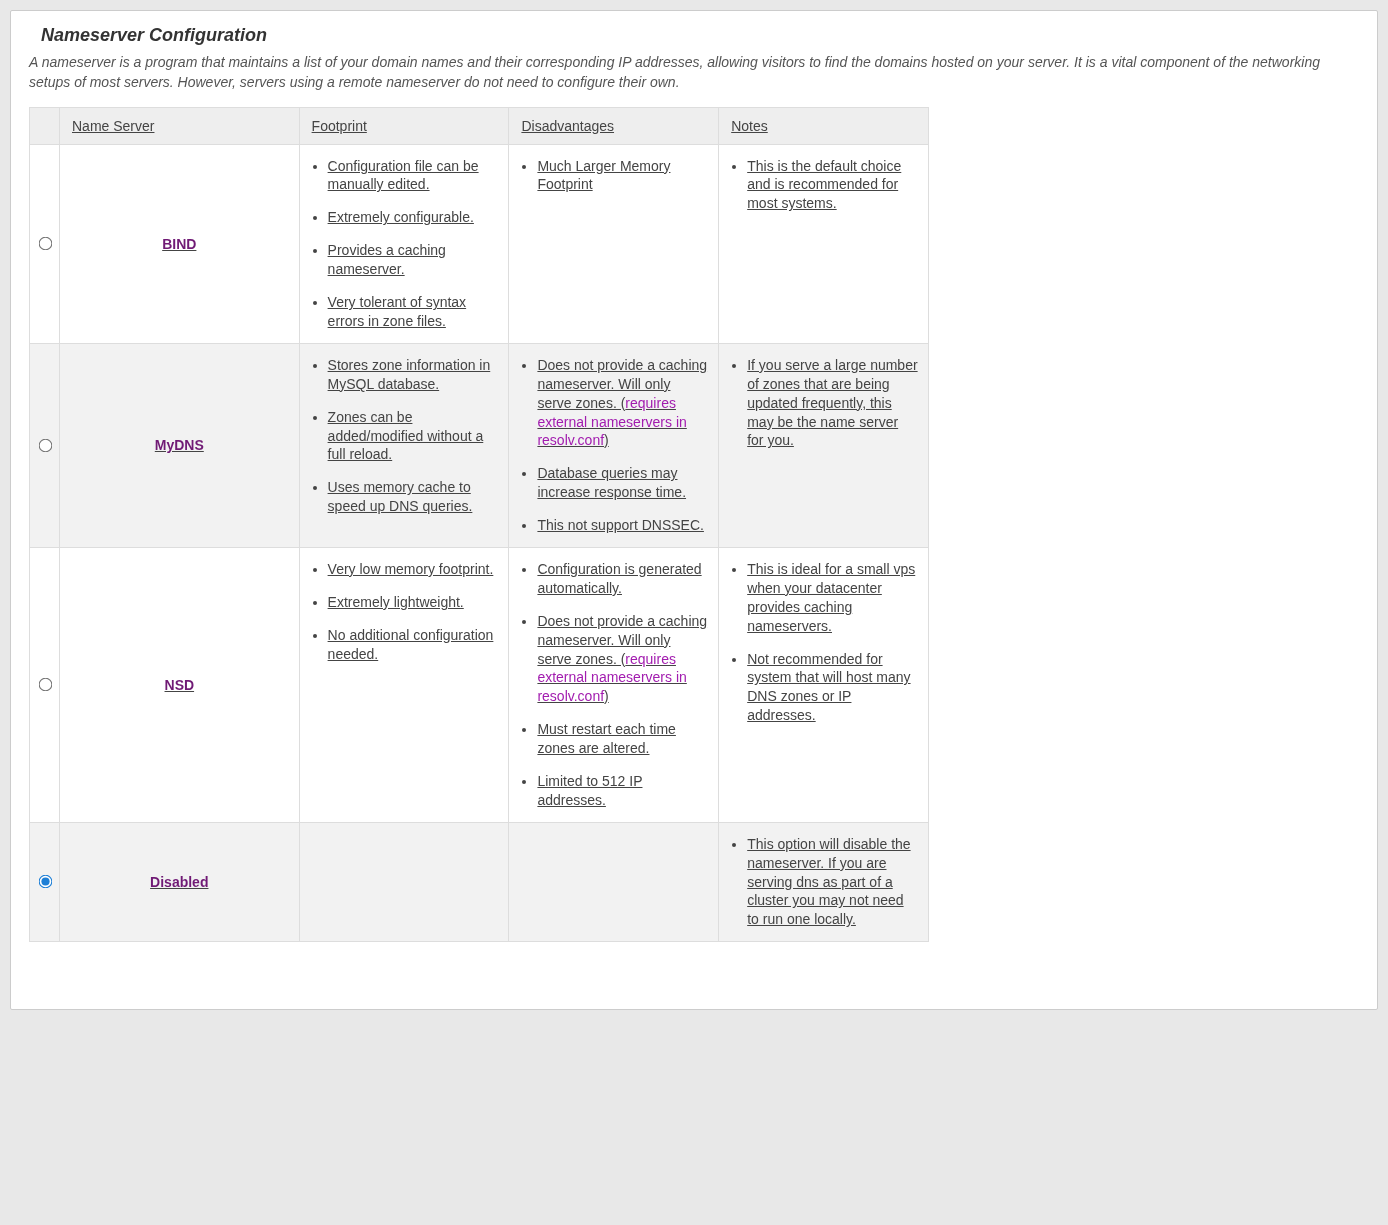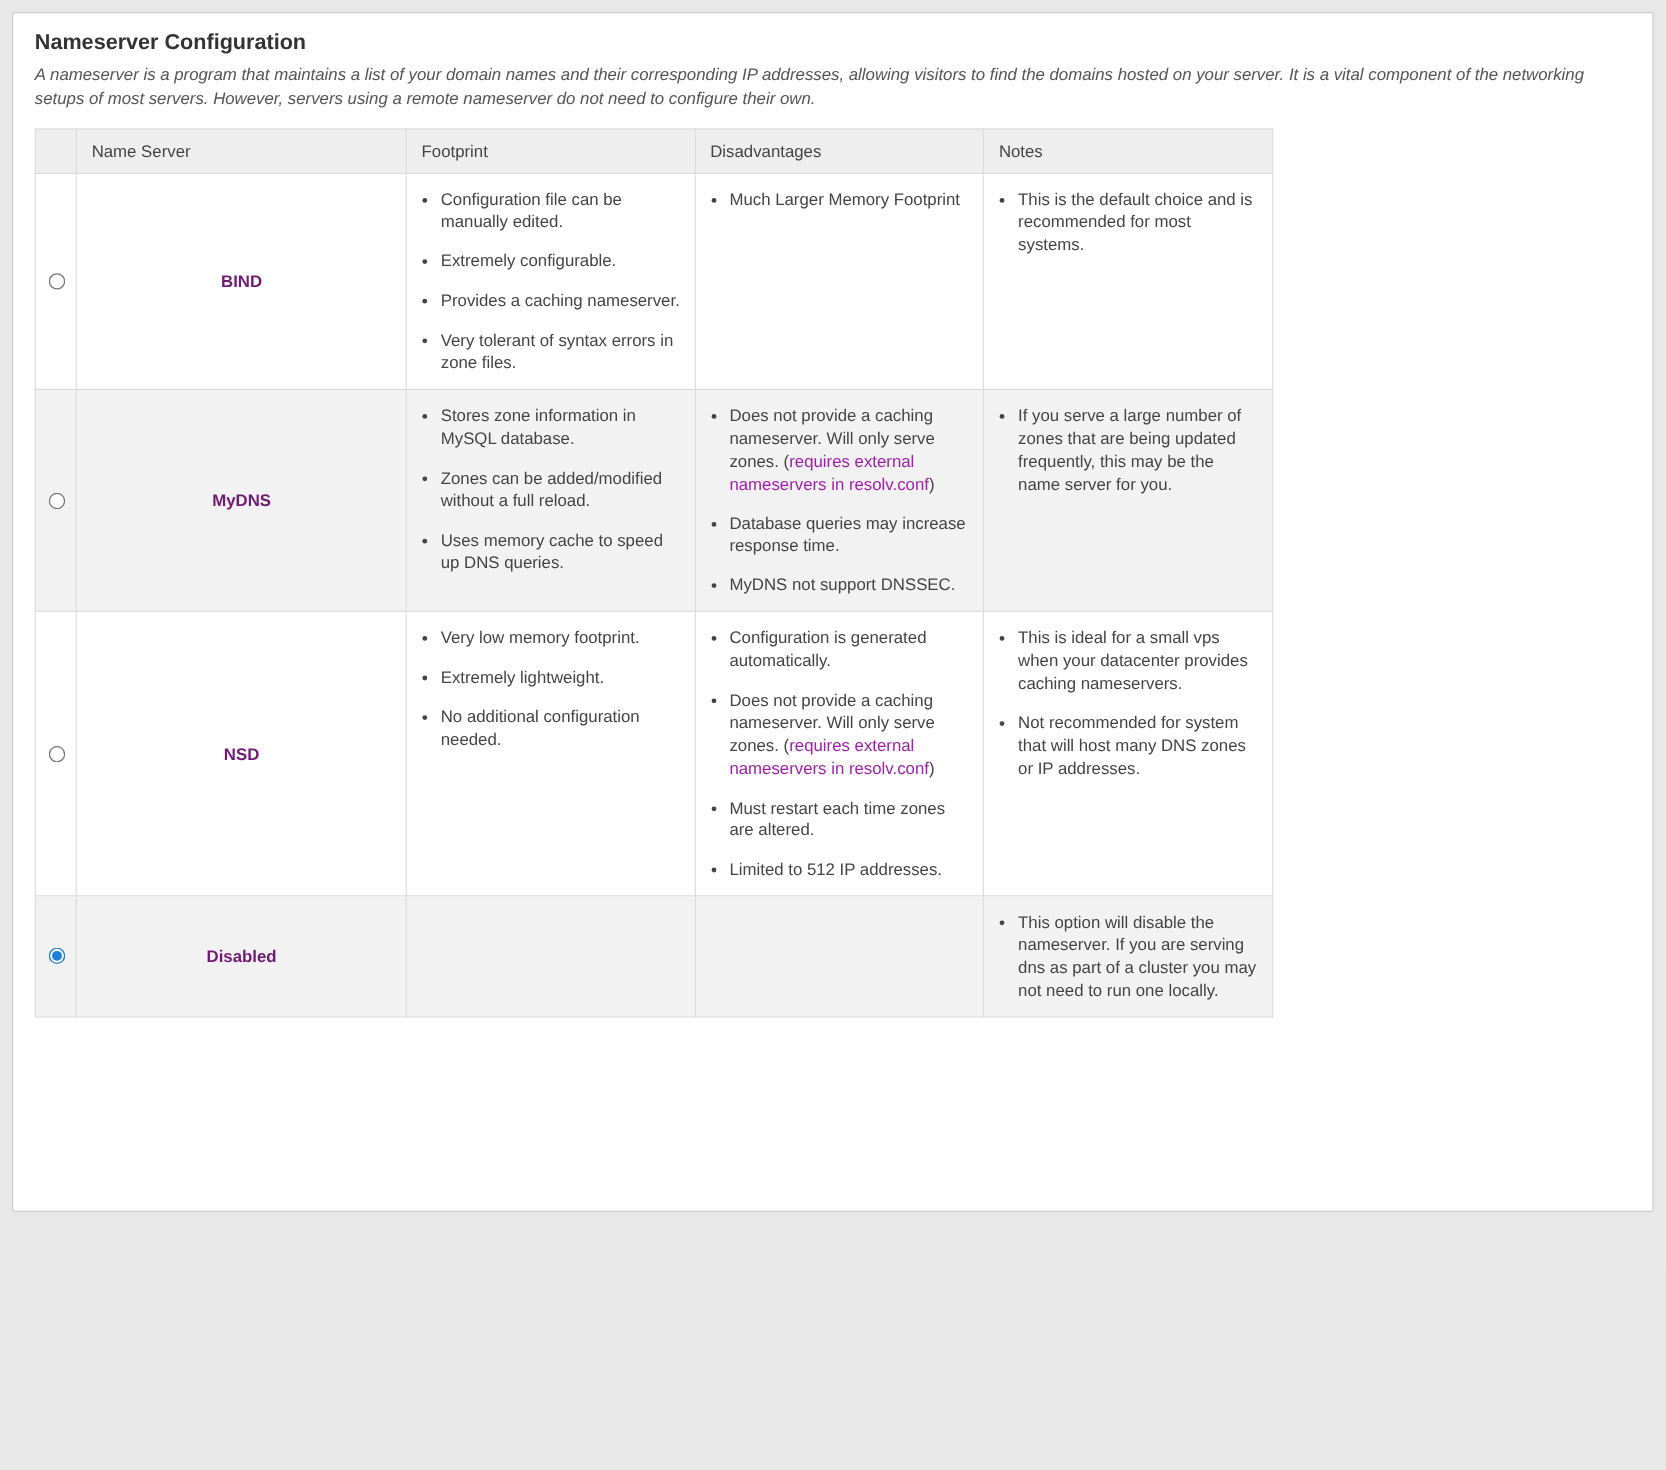--- a/index.html
+++ b/index.html
@@ -12,40 +12,42 @@
     padding: 10px;
   }
   .panel {
     background: #fff;
     border: 1px solid #ccc;
     border-radius: 2px;
     padding: 14px 18px 18px 18px;
     min-height: 1000px;
   }
   h2.page-title {
-    margin: 0 0 6px 0;
+    margin: 0 0 6px 12px;
     font-size: 18px;
     font-weight: bold;
     color: #333;
+    font-style: italic;
   }
   .intro-em {
     font-style: italic;
     color: #555;
     margin: 4px 0 14px 0;
     line-height: 1.45;
   }
   .intro-plain {
     color: #555;
     margin: 18px 0 14px 0;
   }
   table.ns-table {
     border-collapse: collapse;
-    width: 1032px;
+    width: 900px;
     font-size: 14px;
     color: #444;
+    text-decoration: underline;
   }
   table.ns-table th,
   table.ns-table td {
     border: 1px solid #ddd;
     text-align: left;
     vertical-align: top;
   }
   table.ns-table thead th {
     background: #eee;
     font-weight: 400;
@@ -149,21 +151,21 @@
           <ul class="cell-list">
             <li>Stores zone information in MySQL database.</li>
             <li>Zones can be added/modified without a full reload.</li>
             <li>Uses memory cache to speed up DNS queries.</li>
           </ul>
         </td>
         <td class="list-cell">
           <ul class="cell-list">
             <li><span>Does not provide a caching nameserver. Will only serve zones. (</span><a href="#" class="txtlink">requires external nameservers in resolv.conf</a><span>)</span></li>
             <li>Database queries may increase response time.</li>
-            <li>MyDNS not support DNSSEC.</li>
+            <li>This not support DNSSEC.</li>
           </ul>
         </td>
         <td class="list-cell">
           <ul class="cell-list">
             <li>If you serve a large number of zones that are being updated frequently, this may be the name server for you.</li>
           </ul>
         </td>
       </tr>
 
       <tr>

